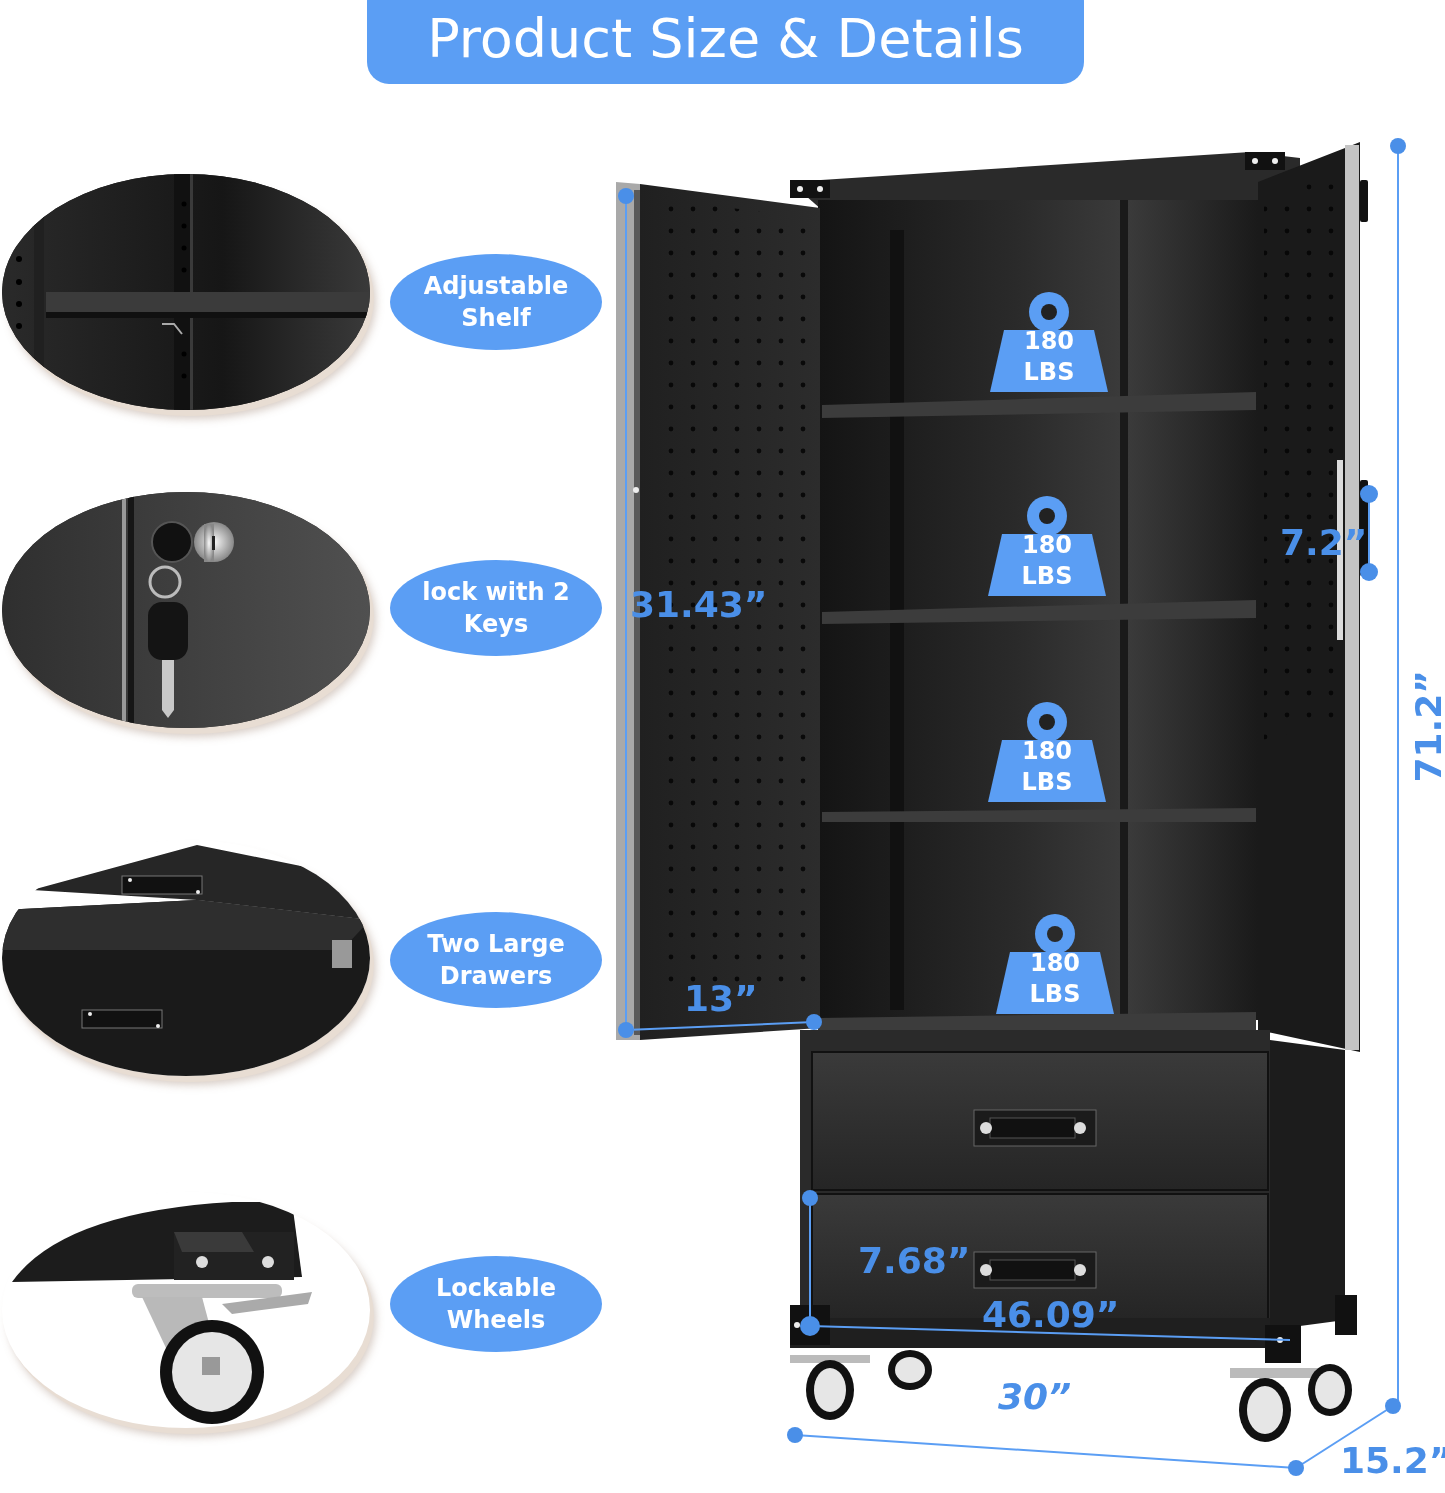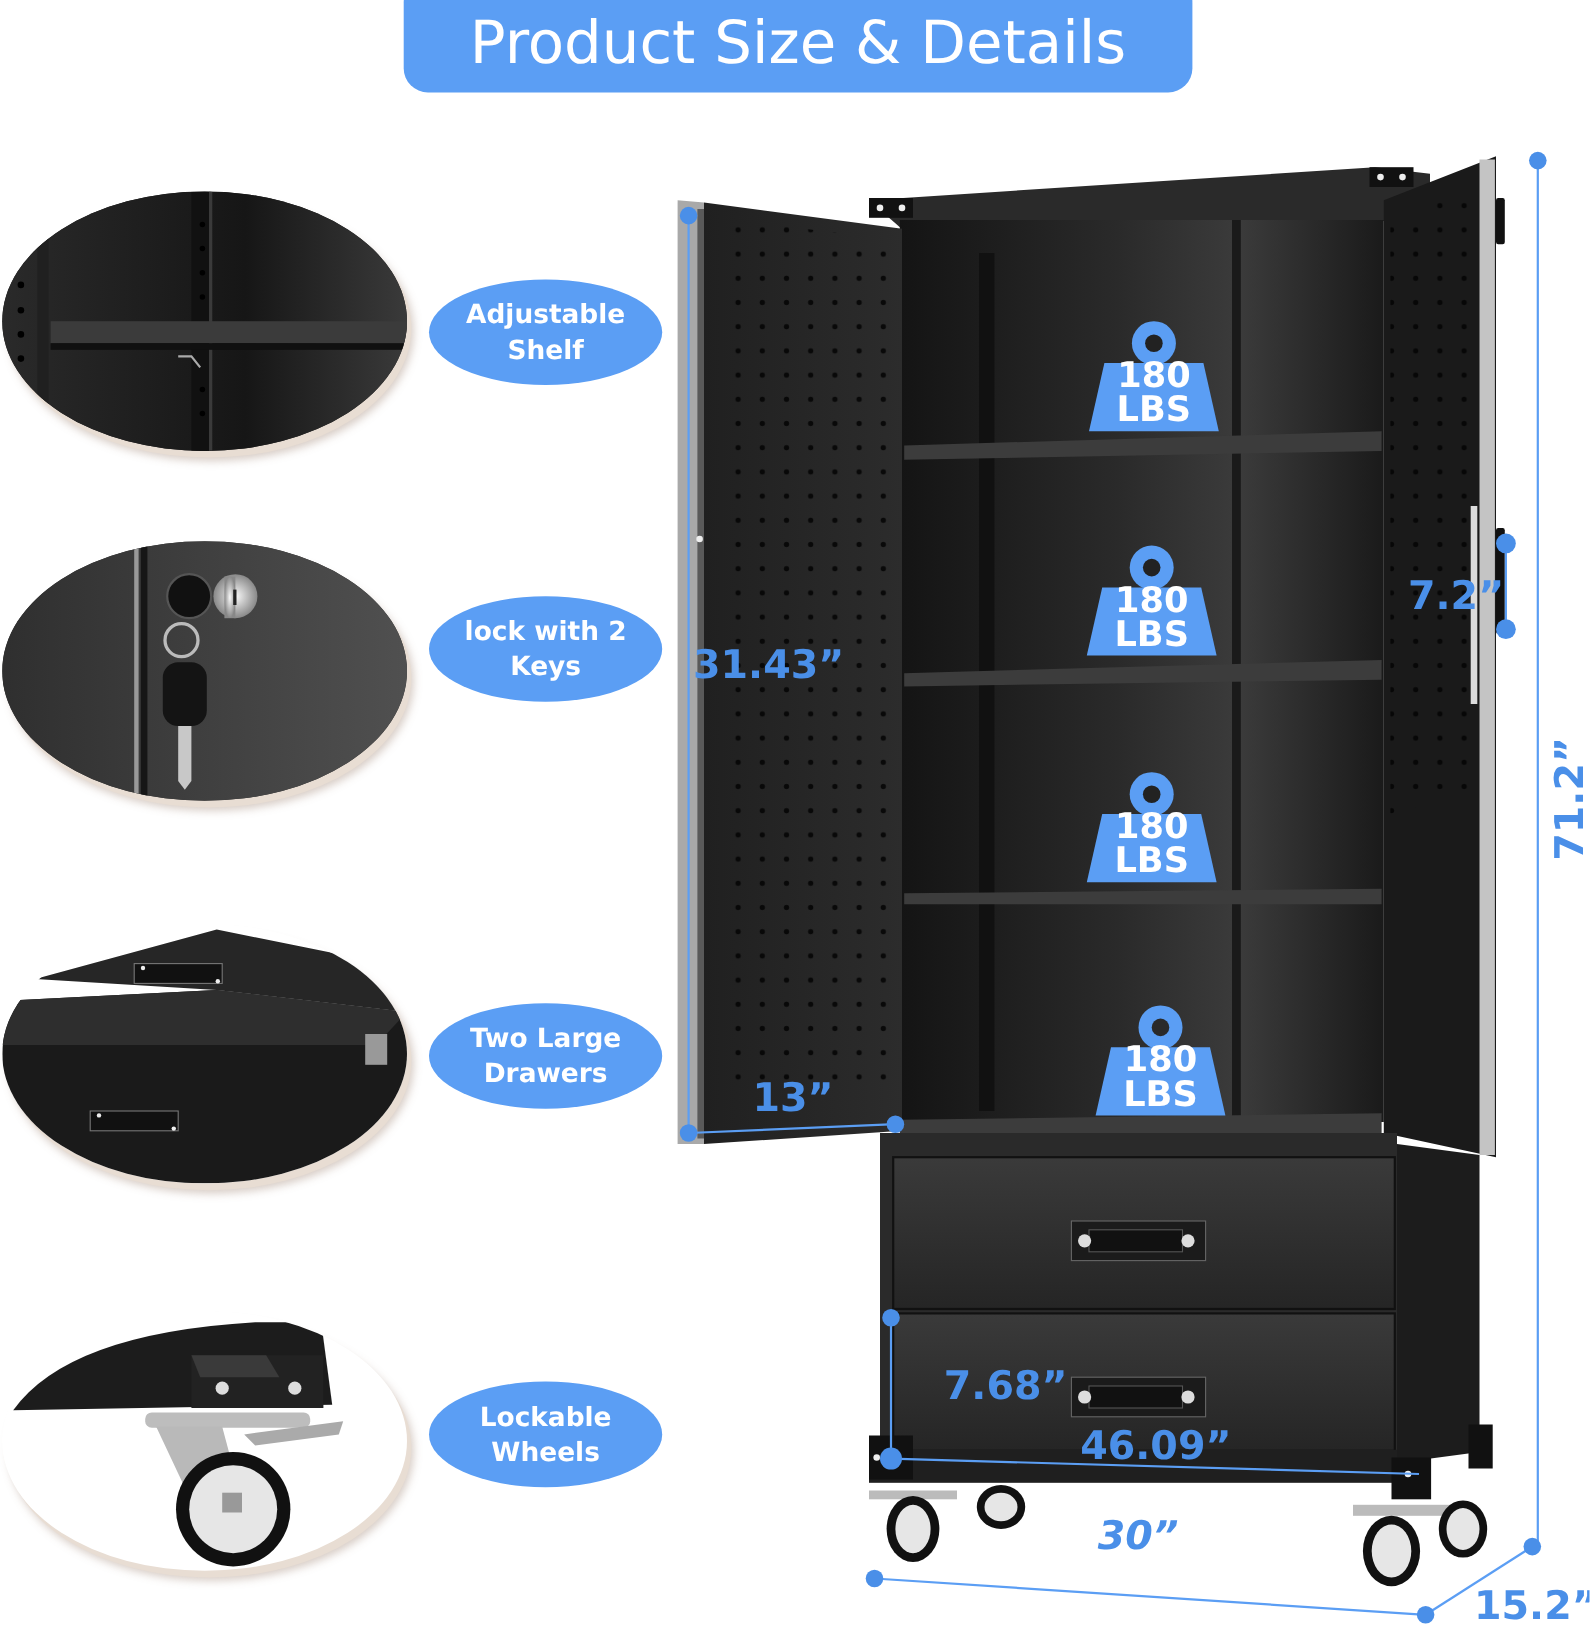--- a/index.html
+++ b/index.html
@@ -26,21 +26,21 @@
   }
 
   
   .cab { position: absolute; }
   .dim-text { position: absolute; color: #4a8fe8; font-weight: bold; font-size: 36px; }
   .weight {
     position: absolute; width: 114px; height: 106px;
   }
   .weight .txt {
     position: absolute; left: 0; right: 0; top: 38px; text-align: center;
-    color: #fff; font-weight: bold; font-size: 32px; line-height: 31px;
+    color: #fff; font-weight: bold; font-size: 24px; line-height: 31px;
   }
 </style>
 </head>
 <body>
 
 <div class="title-banner">
   <span>Product Size &amp; Details</span>
 </div>
 
 <div class="detail-oval" style="top:174px;">
@@ -96,21 +96,21 @@
     <rect x="126" y="0" width="6" height="236" fill="#161616"></rect>
     <circle cx="170" cy="50" r="20" fill="#111" stroke="#555" stroke-width="2"></circle>
     <circle cx="212" cy="50" r="20" fill="url(#lk)"></circle>
     <rect x="202" y="32" width="10" height="38" fill="url(#lk)"></rect>
     <rect x="210" y="44" width="3" height="14" fill="#222"></rect>
     <circle cx="163" cy="90" r="15" fill="none" stroke="#bbb" stroke-width="3"></circle>
     <rect x="146" y="110" width="40" height="58" rx="14" fill="#141414"></rect>
     <path d="M160 168 l12 0 l0 50 l-6 8 l-6 -8 z" fill="#c8c8c8"></path>
   </svg>
 </div>
-<div class="label-pill" style="top:542px;">
+<div class="label-pill" style="top:560px;">
   <span>lock with 2 Keys</span>
 </div>
 
 <div class="detail-oval" style="top:840px; background:#fff;">
   <svg width="368" height="236" viewBox="0 0 368 236">
     <path d="M30 50 L195 5 L368 40 L368 80 L195 60 Z" fill="#262626"></path>
     <path d="M0 70 L195 60 L368 80 L368 236 L0 236 Z" fill="#1a1a1a"></path>
     <path d="M0 70 L195 60 L368 80 L340 110 L0 110 Z" fill="#2e2e2e"></path>
     <rect x="120" y="36" width="80" height="18" fill="#111" stroke="#777" stroke-width="1"></rect>
     <rect x="80" y="170" width="80" height="18" fill="#111" stroke="#777" stroke-width="1"></rect>

